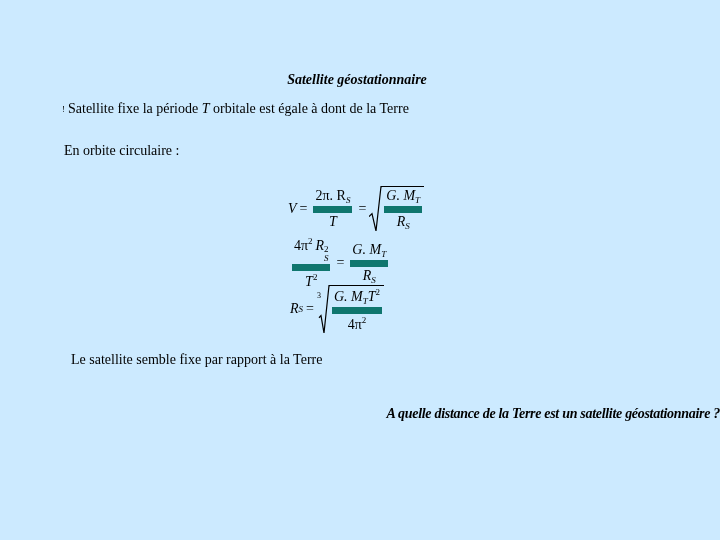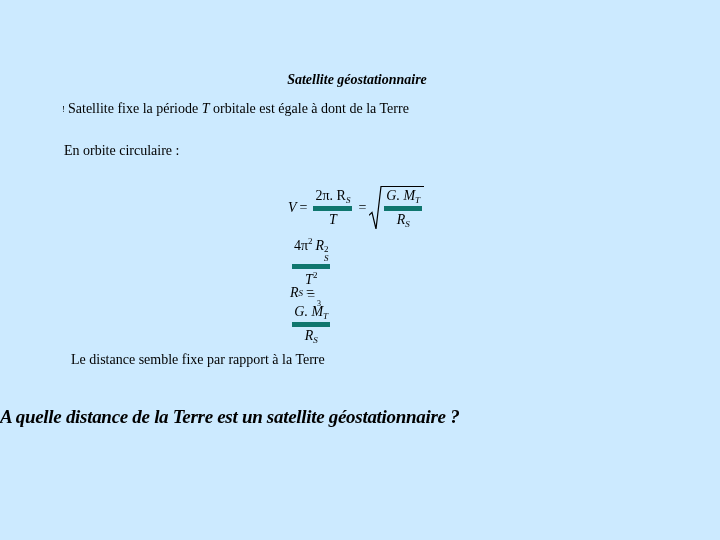--- a/index.html
+++ b/index.html
@@ -16,43 +16,43 @@
       left: 0; width: 714px; top: 51px;
       text-align: center;
       font-size: 14px; font-style: italic; font-weight: bold; margin-top: 21px;
     }
     .line1 { left: 62px; top: 101px; font-size: 14px; }
     .line1 .bullet { font-size: 9px; vertical-align: 1px; margin-right: 3px; }
     .line1 .var { font-style: italic; }
     .line2 { left: 64px; top: 143px; font-size: 14px; font-family: Liberation Serif, serif; }
     .line3 { left: 71px; top: 352px; font-size: 14px; }
     .question {
-      left: 0; width: 720px; top: 406px; text-align: left;
-      font-size: 19px; font-style: italic; font-weight: bold;
+      left: 0; width: 720px; top: 406px; text-align: right;
+      font-size: 14px; font-style: italic; font-weight: bold;
       letter-spacing: -0.3px;
     }
     .math { font-family: "Liberation Serif", "DejaVu Serif", serif; font-size: 14px; }
     .math i { font-style: italic; }
     .frac {
       display: inline-flex; flex-direction: column; align-items: center;
       vertical-align: middle; margin: 0 3px;
     }
-    .frac .num { padding: 0 2px 1px; border-bottom: 5px solid #0f766e; }
+    .frac .num { padding: 0 2px 1px; border-bottom: 7px solid #0f766e; }
     .frac .den { padding: 1px 2px 0; }
     .sub { font-size: 9px; vertical-align: -3px; font-style: italic; }
     .sup { font-size: 9px; vertical-align: 6px; }
     .row { display: flex; align-items: center; }
     .eq { margin: 0 3px; }
     .sqrt { display: inline-flex; align-items: stretch; vertical-align: middle; }
     .sqrt .radical { width: 13px; position: relative; }
     .sqrt .radical svg { position: absolute; left: 0; top: 0; width: 13px; height: 100%; }
     .sqrt .radicand { border-top: 1px solid #000; padding-top: 1px; }
     .sqrt .index { font-size: 8px; position: absolute; left: 0px; top: 6px; }
     #f1 { left: 288px; top: 186px; }
-    #f2 { left: 289px; top: 236px; flex-direction: column; }
+    #f2 { left: 289px; top: 236px; }
     #f3 { left: 290px; top: 285px; }
   </style>
 </head>
 <body>
 
 <div class="abs title">Satellite géostationnaire</div>
 
 <div class="abs line1">
   <span class="bullet">!</span><span>Satellite fixe la période </span><span class="var">T</span><span> orbitale est égale à dont de la Terre</span>
 </div>
@@ -101,18 +101,24 @@
   <i>R</i>
     <span class="sub">S</span>
   <span class="eq">=</span>
   <span class="sqrt">
     <span class="radical">
       <span class="index">3</span>
       <svg viewBox="0 0 13 44" preserveAspectRatio="none">
           <polyline points="2,30 4,28 7,44 12,0.5 13,0.5" fill="none" stroke="#000" stroke-width="1.2"></polyline>
         </svg>
     </span>
+    <span class="radicand">
+      <span class="frac" style="margin:0 2px">
+        <span class="num"><i>G. M</i><span class="sub">T</span><i>T</i><span class="sup">2</span></span>
+        <span class="den"><span>4π</span><span class="sup">2</span></span>
+      </span>
+    </span>
   </span>
 </div>
 
-<div class="abs line3">Le distance semble fixe par rapport à la Terre</div>
+<div class="abs line3">Le satellite semble fixe par rapport à la Terre</div>
 
 <div class="abs question">A quelle distance de la Terre est un satellite géostationnaire ?</div>
 
 </body></html>

